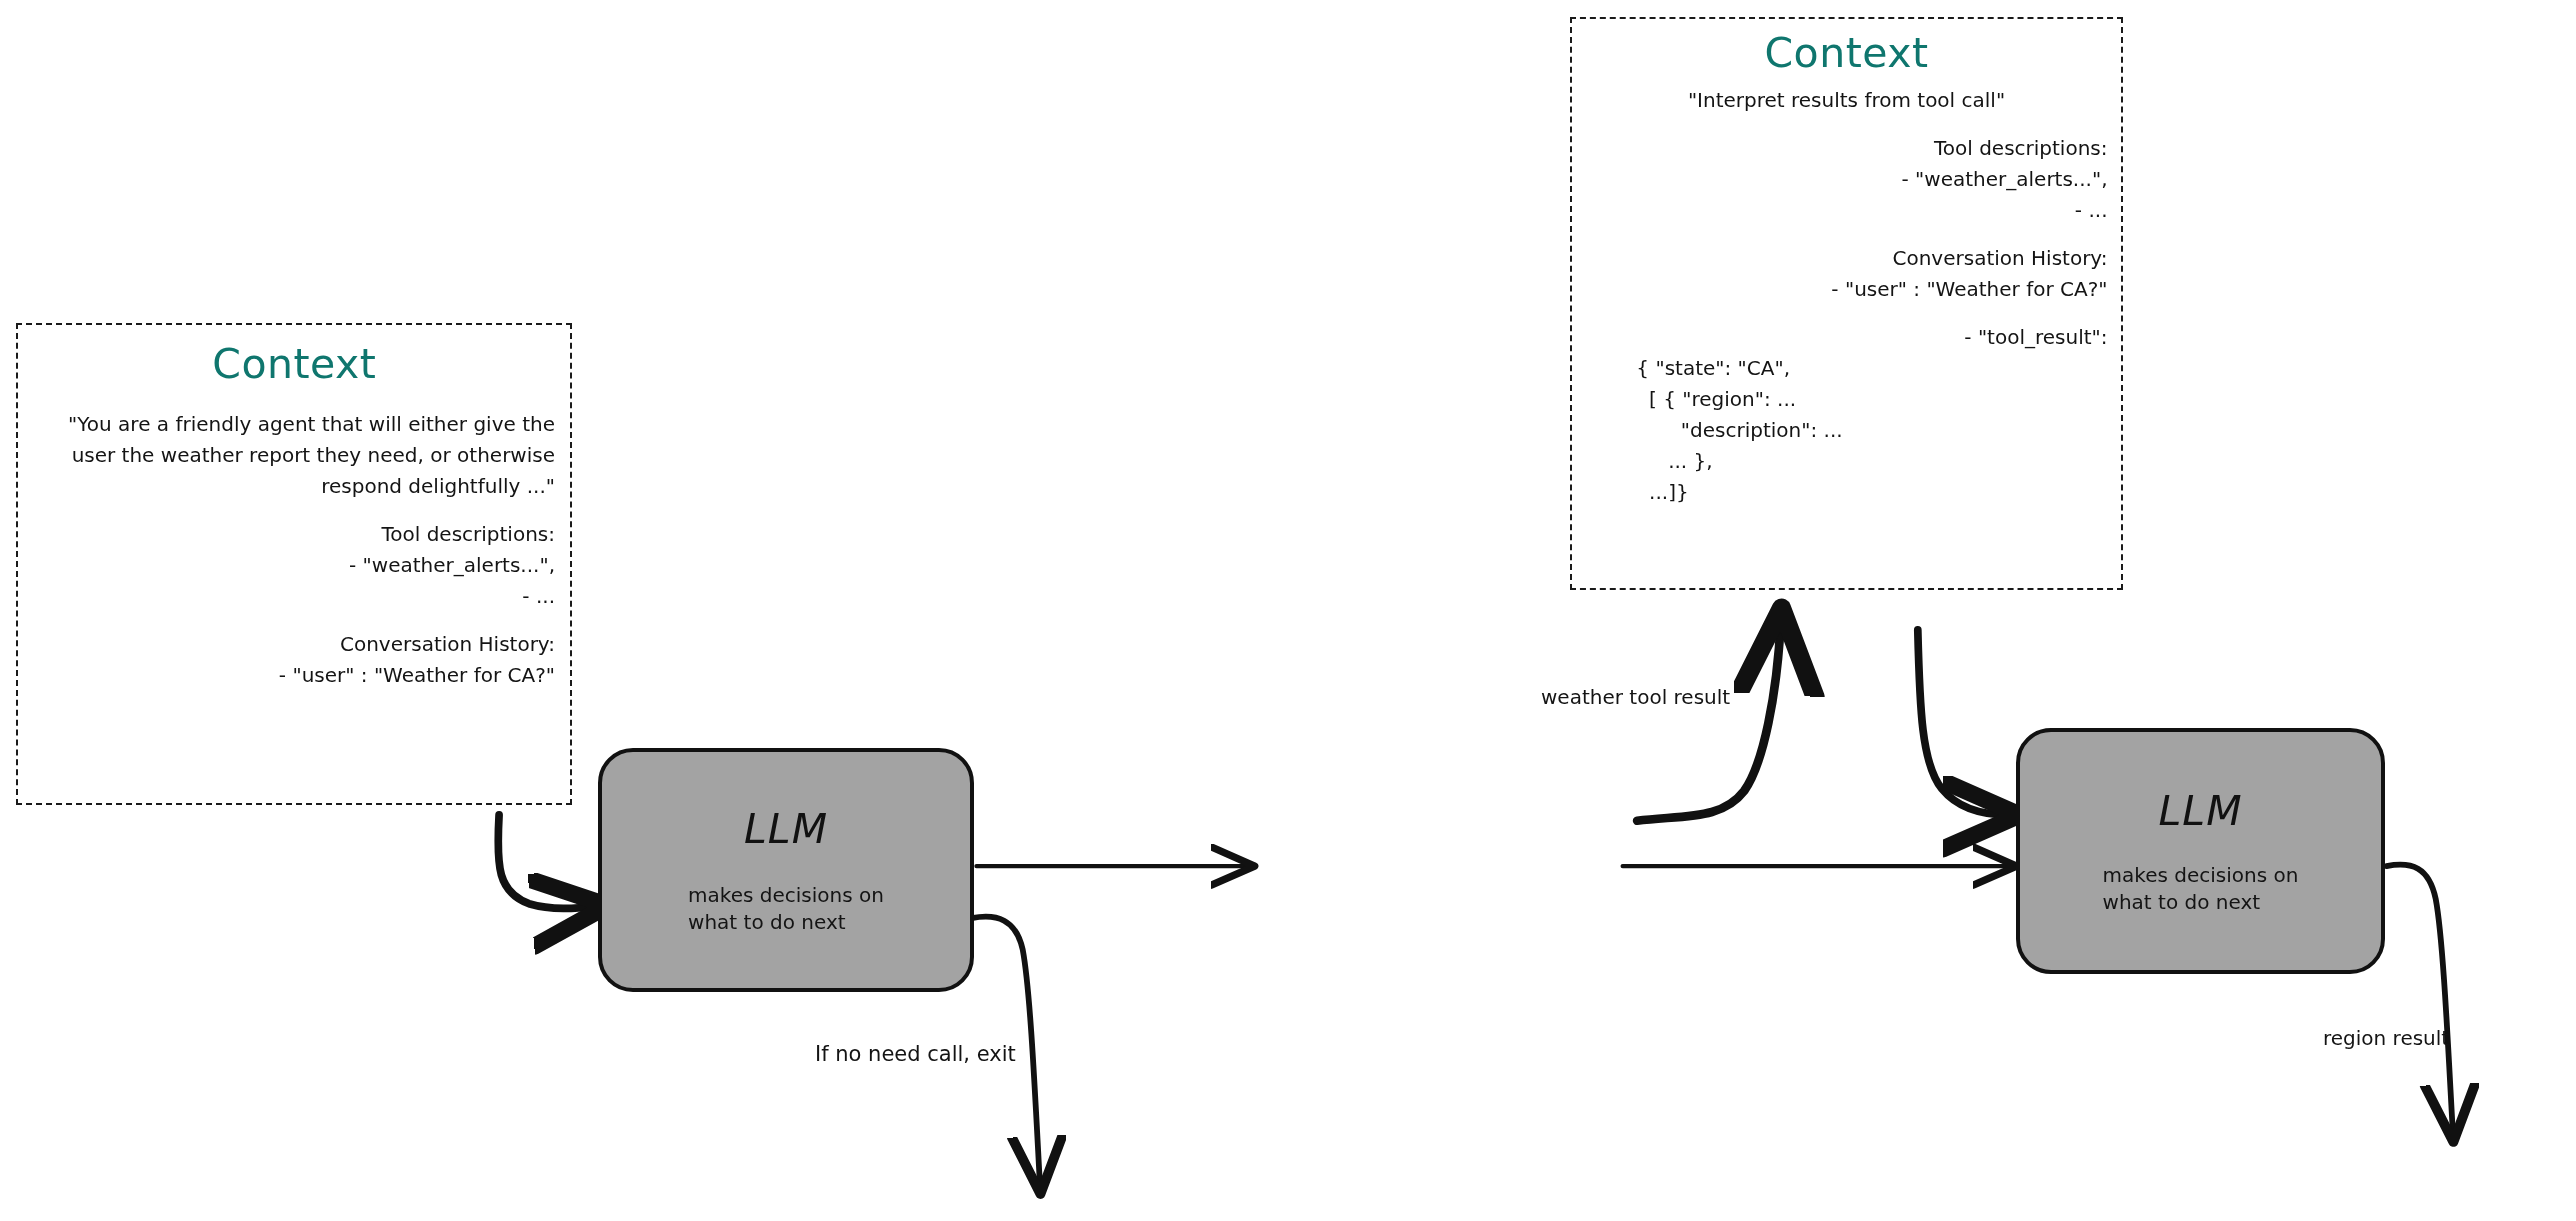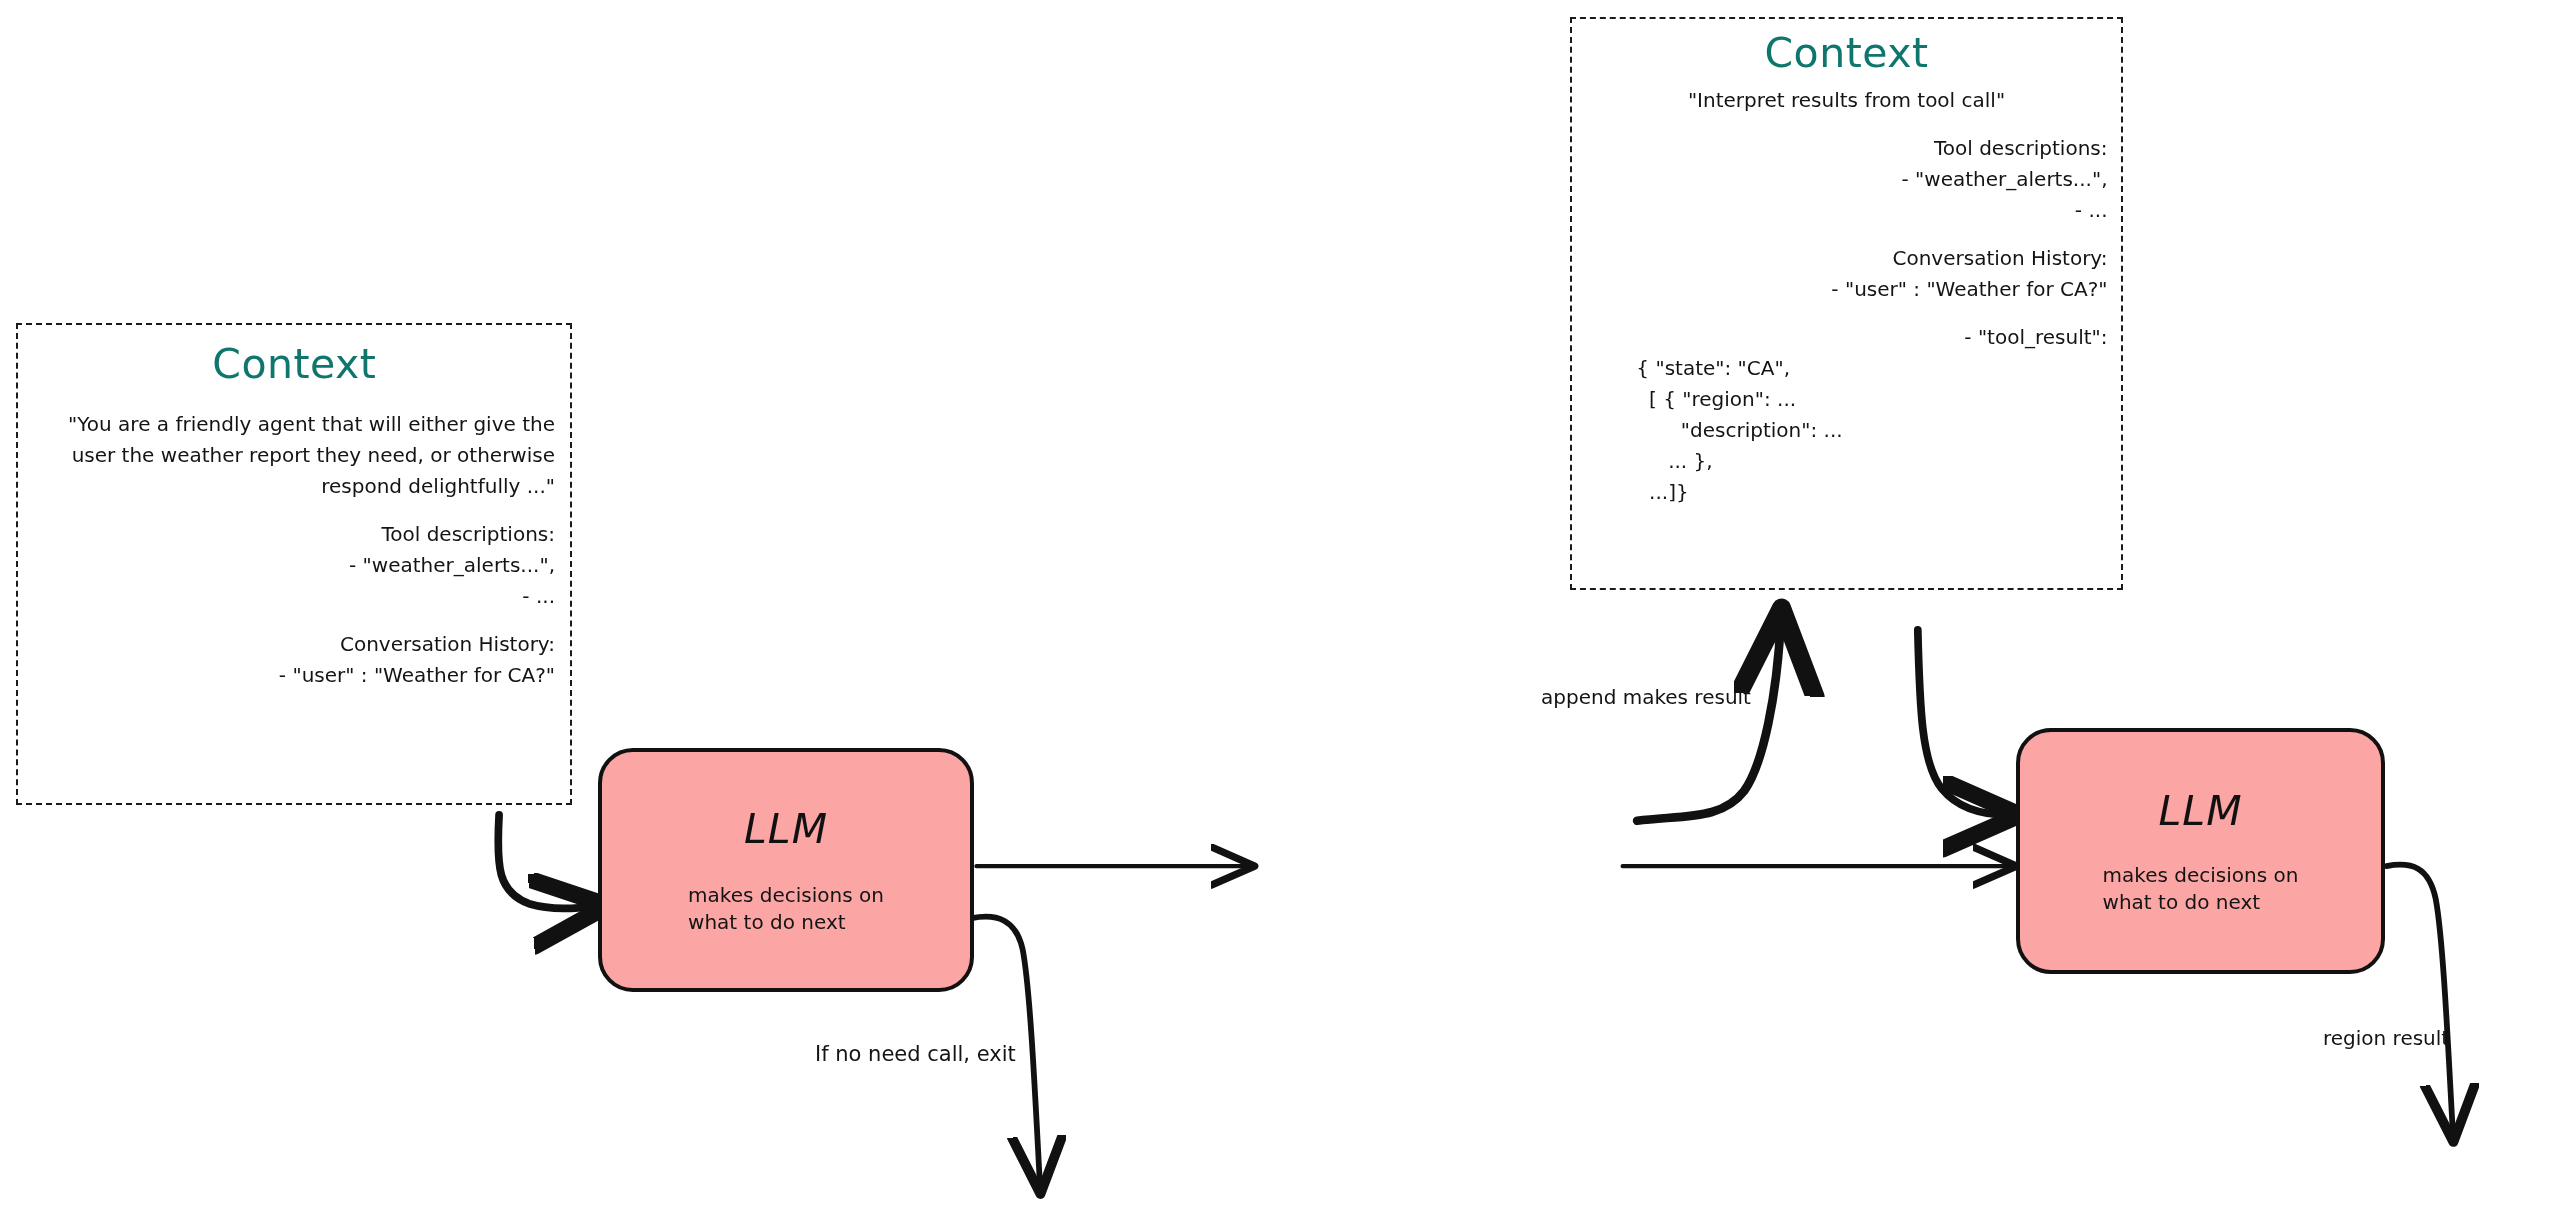--- a/index.html
+++ b/index.html
@@ -50,21 +50,21 @@
   }
   .ctx-gap { height: 0.85em; }
   .mono-ind { white-space: pre; display: block; }
 
   
   .node {
     position: absolute;
     box-sizing: border-box;
     border: 4.8px solid #111111;
     border-radius: 35px;
-    background: #fca5a5;
+    background: #a3a3a3;
     display: flex;
     flex-direction: column;
     align-items: center;
     justify-content: center;
   }
   .node-title {
     font-family: "DejaVu Sans", sans-serif;
     font-style: italic;
     color: #111111;
     letter-spacing: 1px;
@@ -157,18 +157,18 @@
 
 
   <div class="node" style="left:2016px; top:728px; width:369px; height:246px;">
     <div class="node-title" style="font-size:41px; margin-bottom:27px;">LLM</div>
     <div class="node-sub" style="font-size:20px; white-space:pre-line;">makes decisions on
 what to do next</div>
   </div>
 
   <div class="edge-label" style="left:815px; top:1042px; font-size:21px;">If no need call, exit</div>
 
-  <div class="edge-label" style="left:1541px; top:685px; font-size:20px;">append makes result</div>
+  <div class="edge-label" style="left:1541px; top:685px; font-size:20px;">weather tool result</div>
 
   <div class="edge-label" style="left:2323px; top:1026px; font-size:20px;">region result</div>
 
 </div>
 
 
 </body></html>

